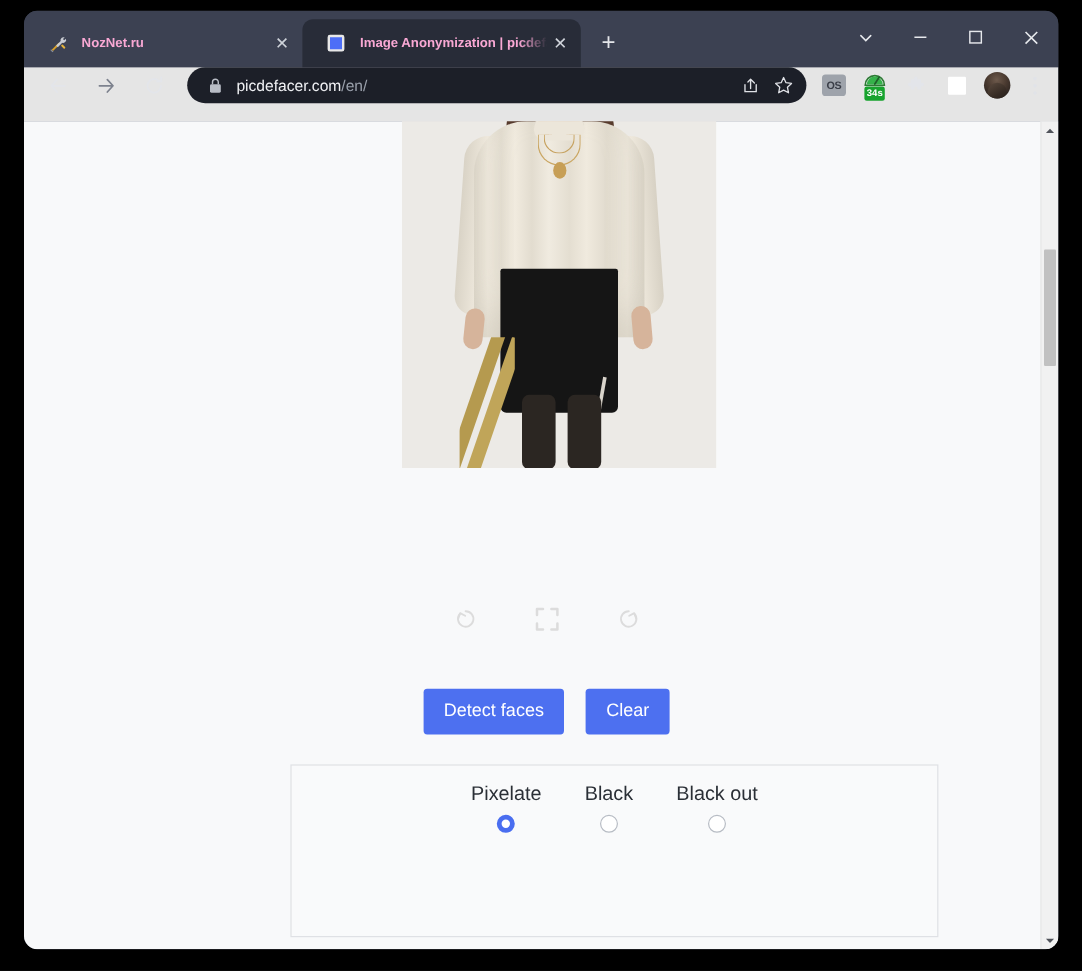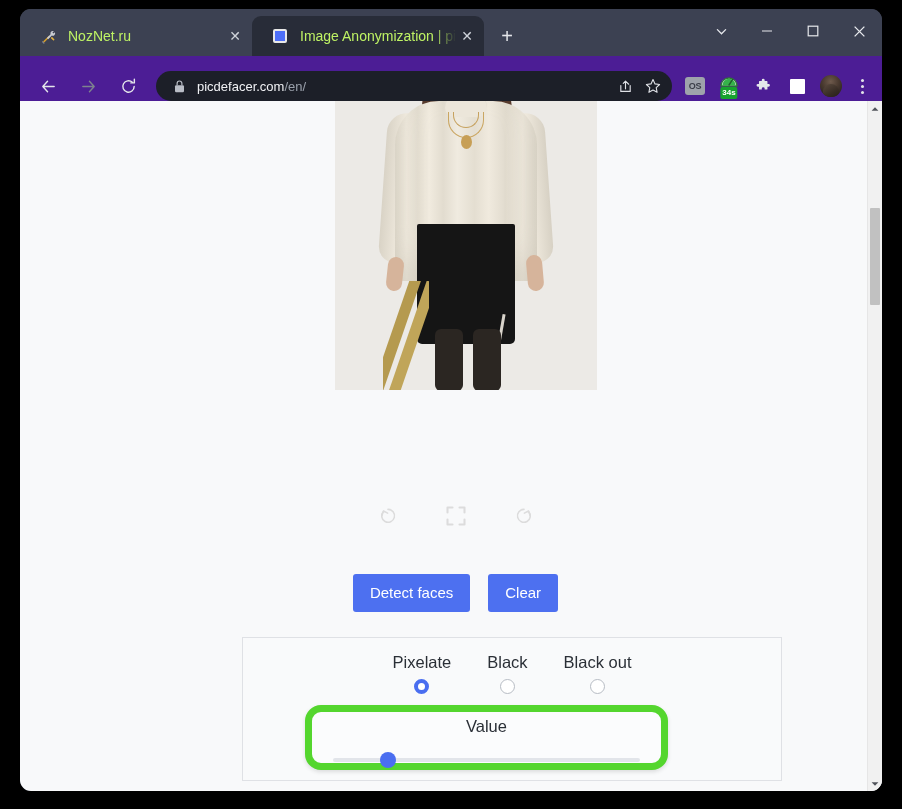--- a/index.html
+++ b/index.html
@@ -52,26 +52,27 @@
     display: flex; align-items: center; justify-content: center;
   }
   .fav-square {
     width: 14px; height: 14px;
     background: #4d6ef7;
     border: 2px solid #e8e8e8;
     border-radius: 2px;
   }
   .tab-title {
     flex: 1 1 auto;
-    color: #bef264;
-    font-size: 14px;
+    color: #f9a8d4;
+    font-size: 11px;
     white-space: nowrap;
     overflow: hidden;
     -webkit-mask-image: linear-gradient(to right, #000 85%, transparent 100%);
     mask-image: linear-gradient(to right, #000 85%, transparent 100%);
+    font-weight: bold;
   }
   .tab-close {
     width: 22px; height: 22px;
     flex: 0 0 22px;
     display: flex; align-items: center; justify-content: center;
     color: #cfd3da;
     font-size: 14px;
     border-radius: 50%;
   }
   .newtab {
@@ -94,23 +95,23 @@
   .wc {
     width: 46px; height: 44px;
     display: flex; align-items: center; justify-content: center;
     color: #e6e8ec;
   }
   .wc svg { display: block; }
 
   
   .toolbar {
     height: 45px;
-    background: #4c1d95;
-    display: flex;
-    align-items: flex-end;
+    background: #e5e5e5;
+    display: flex;
+    align-items: flex-start;
     padding: 0 8px;
     flex: 0 0 auto;
   }
   .navbtn {
     width: 30px; height: 30px;
     margin: 0 5px;
     display: flex; align-items: center; justify-content: center;
     color: #e3e5ea;
     border-radius: 50%;
   }
@@ -723,27 +724,20 @@
           <label class="radio-item">
             <span class="radio-label">Black</span>
             <span class="radio-dot"></span>
           </label>
           <label class="radio-item">
             <span class="radio-label">Black out</span>
             <span class="radio-dot"></span>
           </label>
         </div>
 
-        <div class="highlight">
-          <div class="value-label">Value</div>
-          <div class="slider">
-            <div class="slider-track"></div>
-            <div class="slider-thumb" style="left: 18%;"></div>
-          </div>
-        </div>
       </div>
 
     </div>
 
     <div class="scrollbar">
       <div class="sb-arrow up">
         <svg width="8" height="6" viewBox="0 0 8 6">
             <path d="M0.6 4.8 L4 1.2 L7.4 4.8 Z" fill="#50535a"></path>
           </svg>
       </div>

